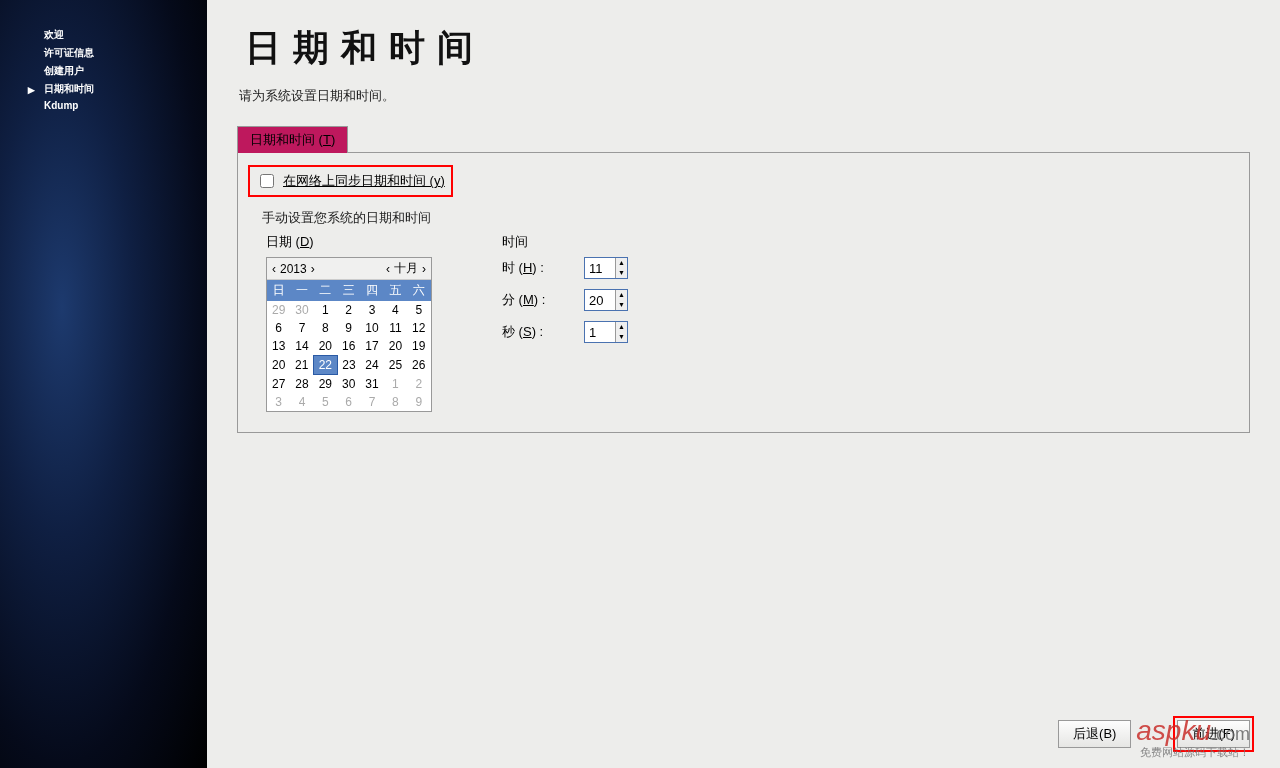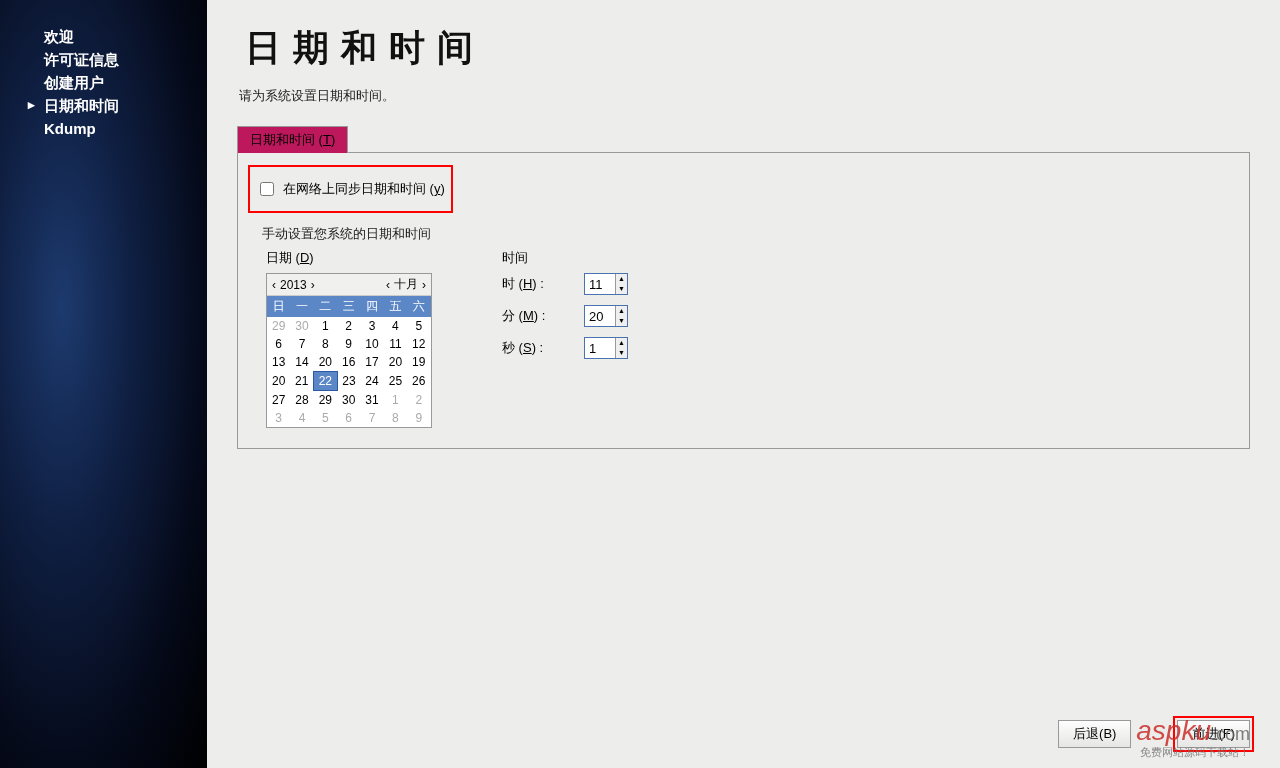--- a/index.html
+++ b/index.html
@@ -6,21 +6,21 @@
   html, body { margin: 0; padding: 0; width: 1280px; height: 768px; font-family: sans-serif; font-size: 13px; overflow: hidden; }
   body { display: flex; }
   .sidebar {
     width: 207px;
     background: radial-gradient(ellipse at 30% 40%, #1d3a6e 0%, #0f1f42 35%, #050a1a 70%, #000 100%);
     color: #fff;
     padding-top: 26px;
   }
   .sidebar-item {
     padding: 2px 0 2px 44px;
-    font-size: 15px;
+    font-size: 10px;
     font-weight: bold;
     position: relative;
   }
   .sidebar-item.active::before {
     content: "▸";
     position: absolute;
     left: 28px;
     top: 2px;
     font-size: 13px;
   }
@@ -51,21 +51,21 @@
     top: 1px;
   }
   .tab u { text-decoration: underline; }
   .panel {
     border: 1px solid #999;
     background: #ededeb;
     padding: 12px 10px 20px 10px;
   }
   .cur-line { margin: 0 0 8px 0; }
   .cur-line u { text-decoration: underline; }
-  .hl-red { border: 2px solid #ff0000; padding: 12px 6px; display: inline-block; }
+  .hl-red { border: 2px solid #ff0000; padding: 4px 6px; display: inline-block; text-decoration: underline; }
   .sync-row { display: flex; align-items: center; gap: 6px; }
   .sync-row input[type=checkbox] { width: 14px; height: 14px; }
   .manual-label { margin: 12px 0 4px 14px; color: #222; }
   .dt-row { display: flex; gap: 60px; margin-left: 18px; margin-top: 6px; }
   .section-label { font-weight: normal; margin-bottom: 6px; }
   .section-label u { text-decoration: underline; }
   .calendar {
     border: 1px solid #999;
     background: #fff;
     width: 166px;

